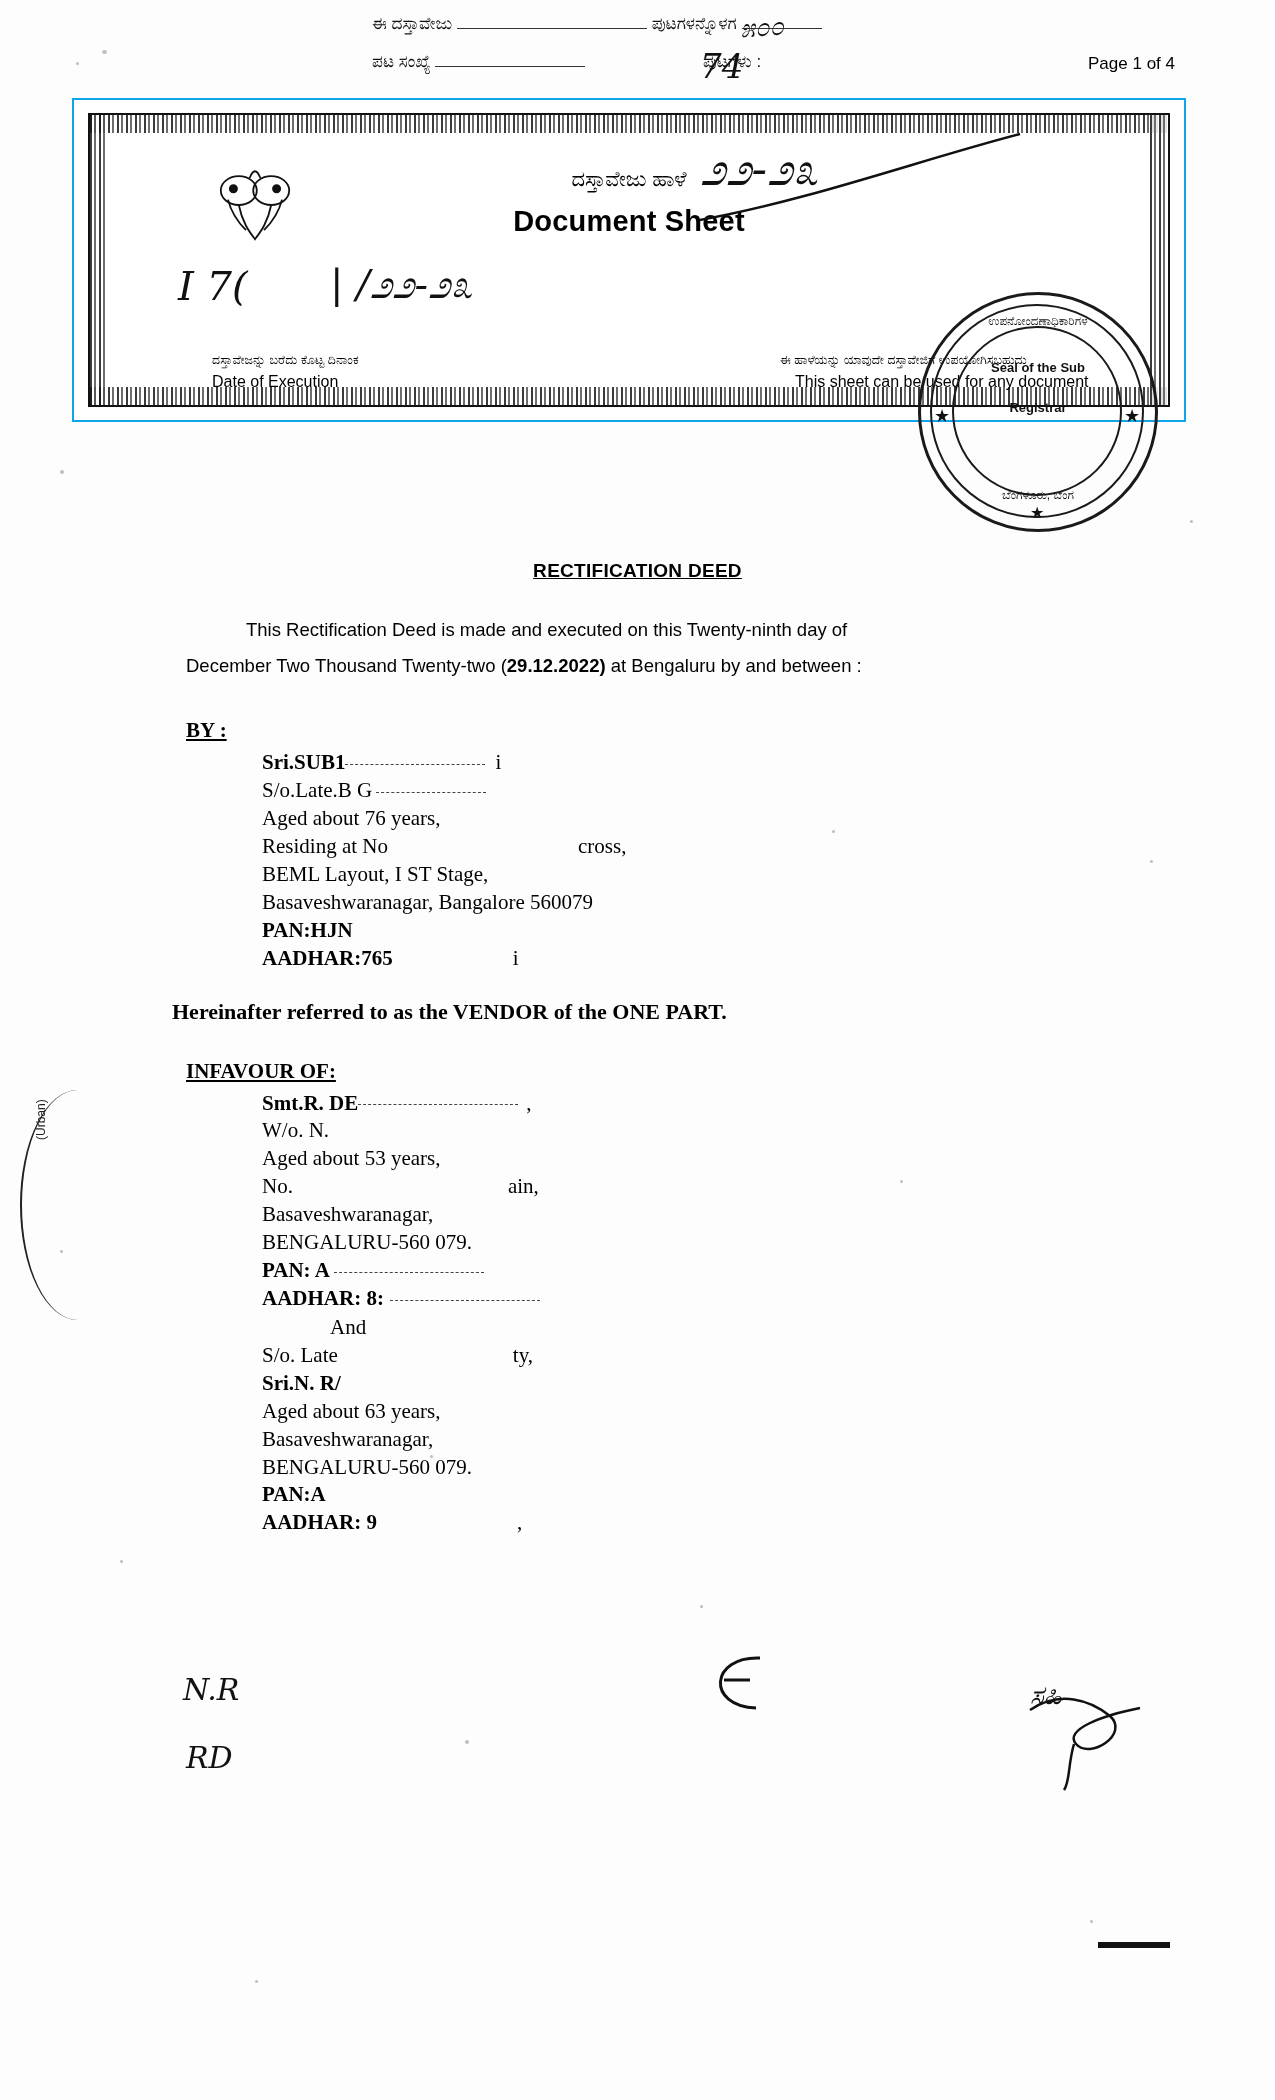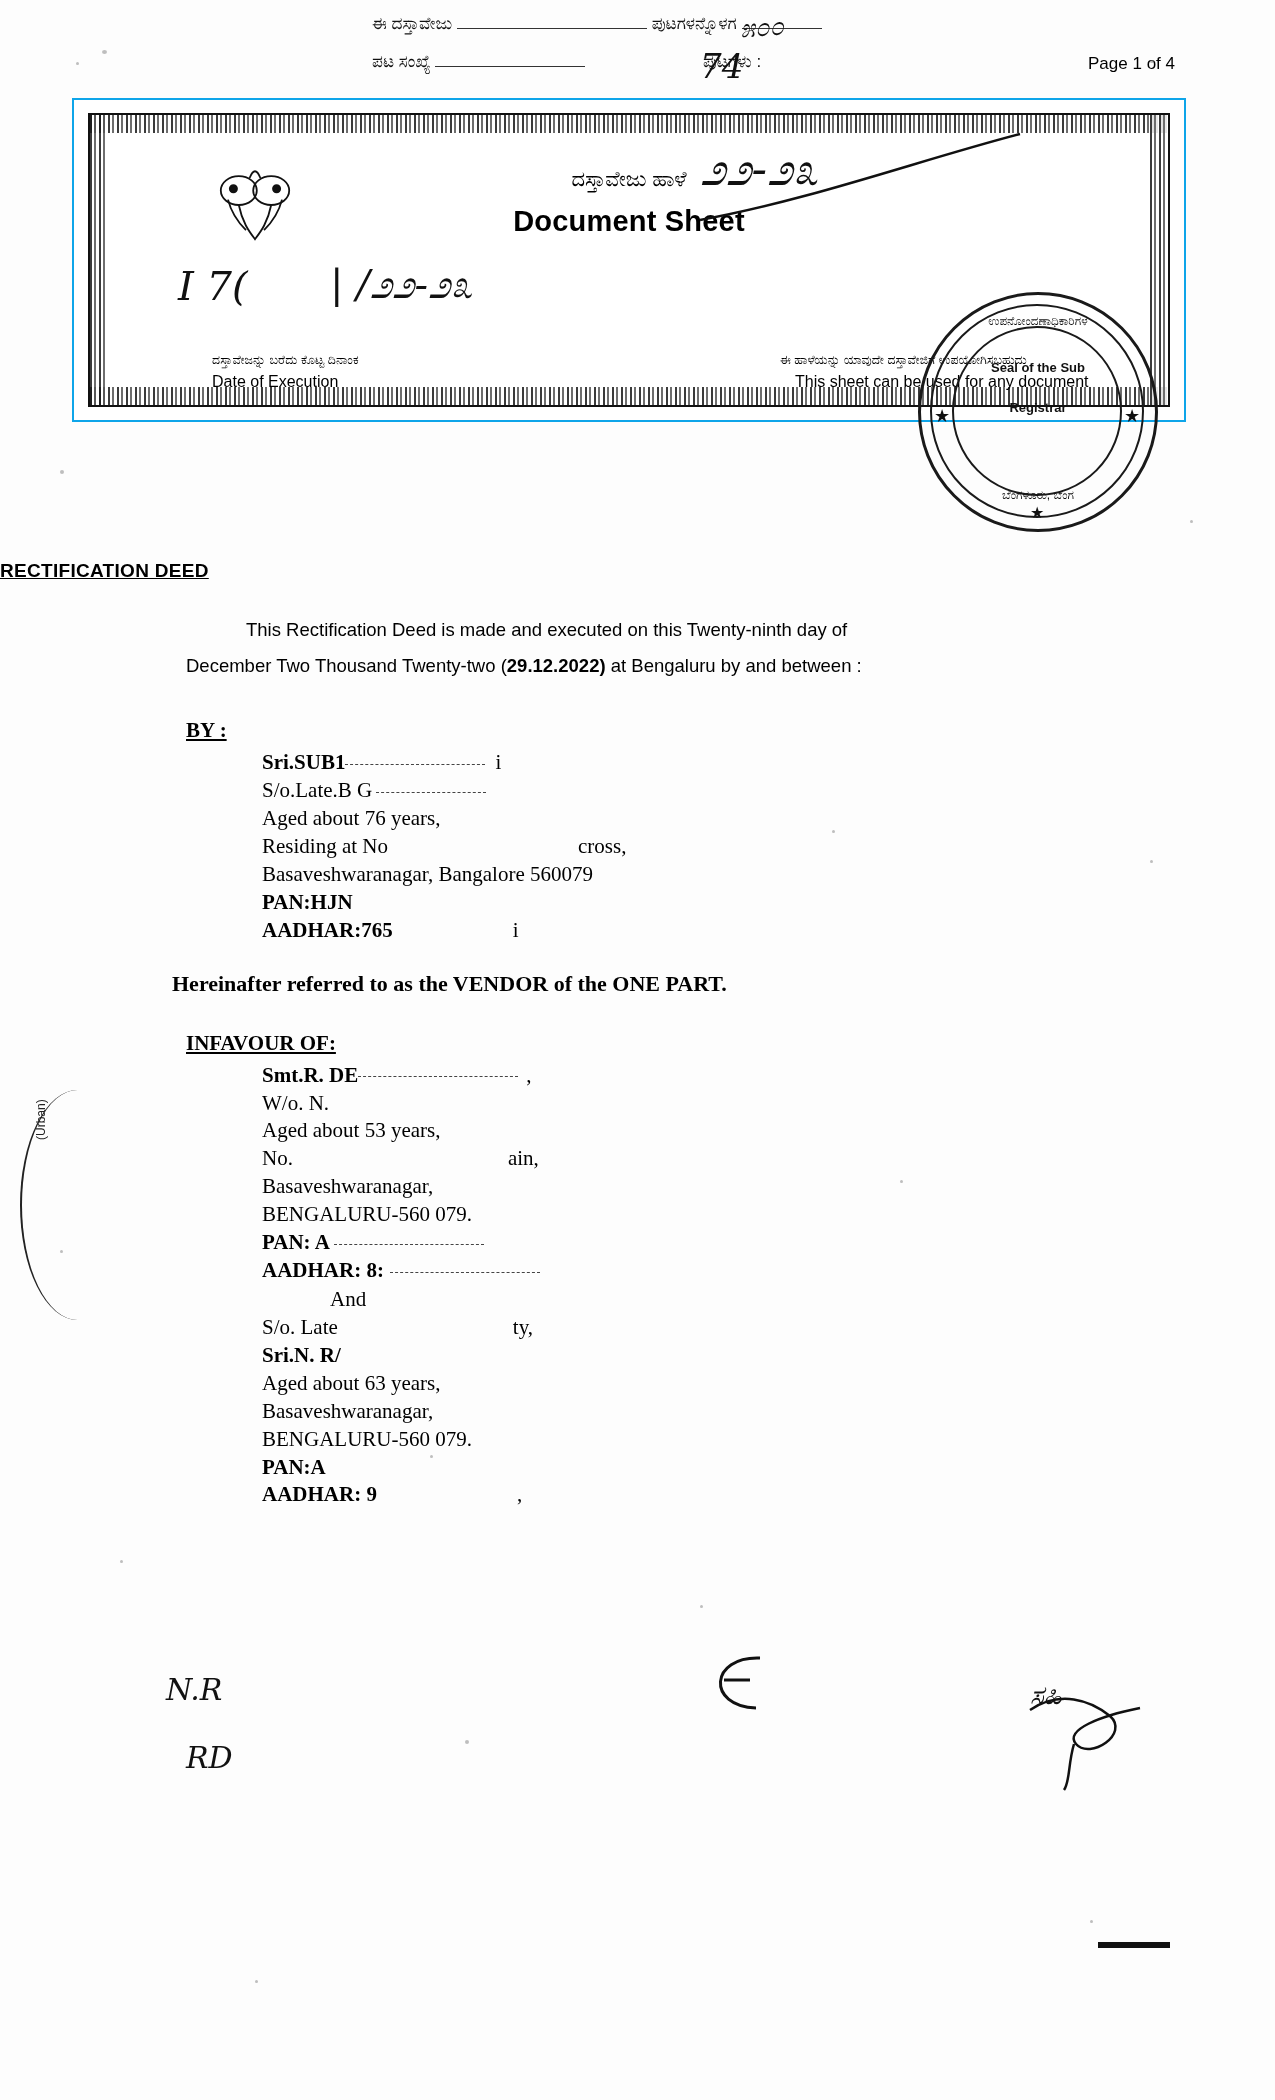--- a/index.html
+++ b/index.html
@@ -166,21 +166,21 @@
     color: #111;
   }
 
   
   .body-area {
     position: absolute;
     left: 0; top: 560px;
     width: 1275px;
   }
   .deed-title {
-    text-align: left;
+    text-align: center;
     font-family: "Liberation Sans", sans-serif;
     font-weight: bold;
     font-size: 19px;
     text-decoration: underline;
     letter-spacing: .3px;
   }
   .para {
     margin: 30px 186px 0 186px;
     font-family: "Liberation Sans", sans-serif;
     font-size: 18.5px;
@@ -216,21 +216,21 @@
     font-weight: bold;
     font-size: 22px;
   }
   .andline {
     margin: 2px 0 0 330px;
     font-family: "Liberation Serif", serif;
     font-size: 21px;
   }
 
   
-  .sign-left1 { left: 166px; top: 1672px; font-size: 30px; }
+  .sign-left1 { left: 183px; top: 1672px; font-size: 30px; }
   .sign-left2 { left: 186px; top: 1740px; font-size: 30px; }
   .sign-right { left: 1030px; top: 1680px; font-size: 26px; }
   .black-bar {
     position: absolute;
     right: 105px;
     bottom: 152px;
     width: 72px;
     height: 6px;
     background: #111;
   }
@@ -342,20 +342,21 @@
       <span>December Two Thousand Twenty-two (</span><b>29.12.2022)</b><span> at Bengaluru by and between :</span>
     </div>
 
     <div class="lbl">BY :</div>
 
     <div class="party">
       <div><span class="b">Sri.SUB1</span><span class="redact" style="width:140px;"></span><span style="margin-left:10px;">i</span></div>
       <div><span>S/o.Late.B G</span><span class="redact" style="width:110px;margin-left:4px;"></span></div>
       <div>Aged about 76 years,</div>
       <div><span>Residing at No</span><span class="redact blank" style="width:190px;"></span><span>cross,</span></div>
+      <div>BEML Layout, I ST Stage,</div>
       <div>Basaveshwaranagar, Bangalore 560079</div>
       <div class="b">PAN:HJN</div>
       <div><span class="b">AADHAR:765</span><span class="redact blank" style="width:120px;"></span><span>i</span></div>
     </div>
 
     <div class="hereinafter">Hereinafter referred to as the VENDOR of the ONE PART.</div>
 
     <div class="lbl">INFAVOUR OF:</div>
 
     <div class="party">

